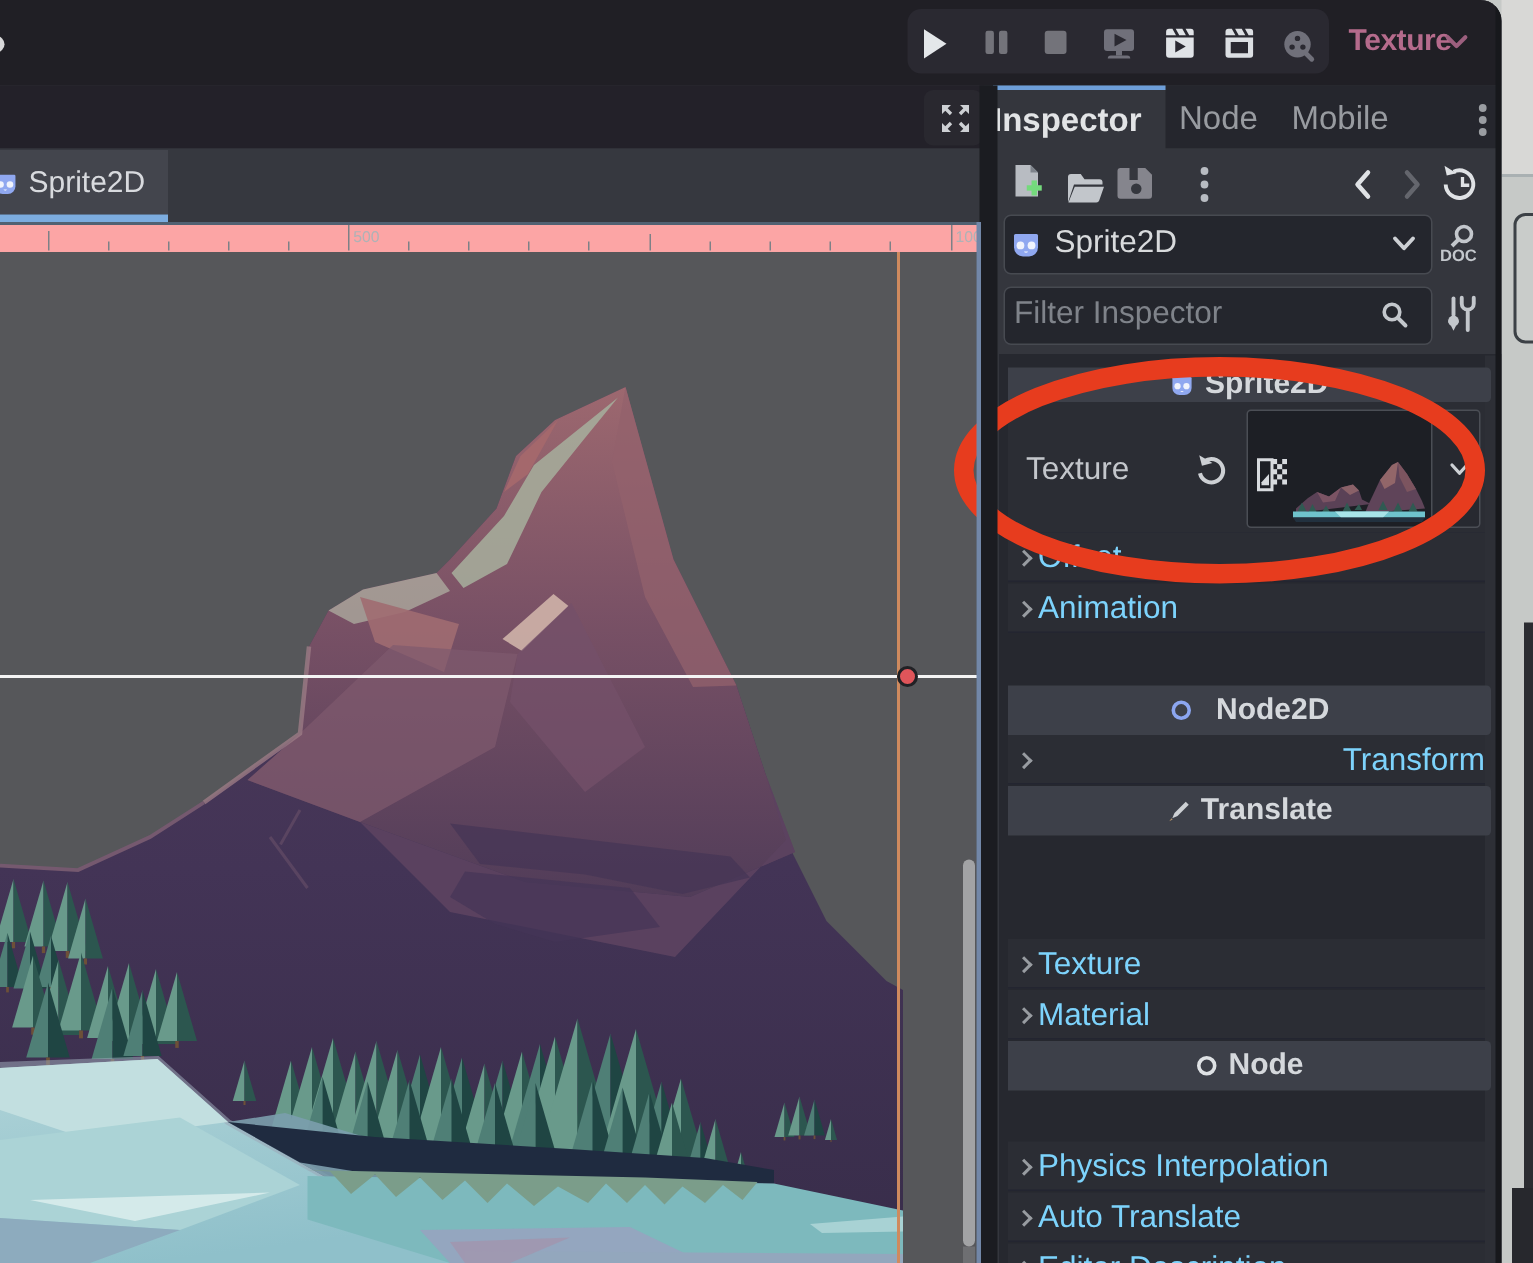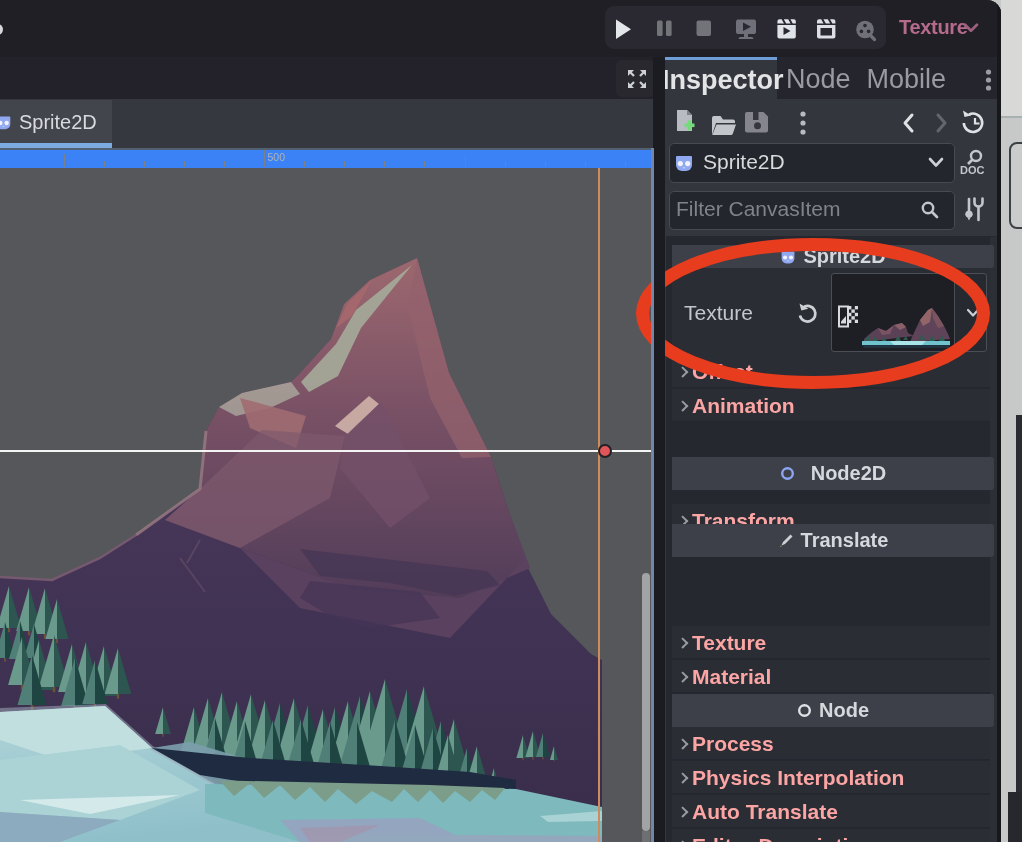--- a/index.html
+++ b/index.html
@@ -14,52 +14,52 @@
   #bgdark2{left:1008px;top:792px;width:14px;height:50px;background:#27282d;}
   
   #win{left:0;top:0;width:1001px;height:842px;background:#34363d;
        border-radius:0 14px 0 0;overflow:hidden;box-shadow:inset -1px 1px 0 #5a5b5e;}
   #winedge{left:997px;top:0;width:4px;height:842px;background:#17181c;z-index:5;}
   
   #bar1{left:0;top:0;width:1001px;height:57px;background:#201f25;}
   #bar2{left:0;top:57px;width:656px;height:42px;background:#232129;}
   #dock-tabbar{left:656px;top:57px;width:345px;height:42px;background:#25262d;}
   #tabrow{left:0;top:99px;width:656px;height:49px;background:#36383f;}
-  #ruler{left:0;top:148px;width:656px;height:20px;background:#3b82f6;padding-left:32px;}
+  #ruler{left:0;top:148px;width:656px;height:20px;background:#fca5a5;}
   #rulertop{left:0;top:148px;width:656px;height:2px;background:#516172;}
   #viewport{left:0;top:168px;width:651px;height:674px;background:#56575a;overflow:hidden;}
   #splitter{left:653px;top:57px;width:12px;height:785px;background:#1b1c21;z-index:2;}
   #splitblue{left:651px;top:148px;width:3px;height:694px;background:#7287a8;z-index:3;}
   #dock{left:656px;top:99px;width:345px;height:743px;background:#34363d;}
   
   #playpanel{left:605px;top:6px;width:281px;height:43px;background:#2a2931;border-radius:9px;}
   #mobile{left:899px;top:16px;width:80px;height:26px;color:#b56b8c;font-size:20px;font-weight:bold;letter-spacing:-0.3px;}
   
   #scenetab{left:0;top:100px;width:112px;height:43px;background:#43454d;color:#d8dade;
             font-size:20px;line-height:44px;}
   #tabunderline{left:0;top:143px;width:112px;height:5px;background:#7cacdf;}
   
-  .tab{height:42px;line-height:44px;font-size:27px;color:#989ba0;display:inline-block;text-align:right;}
+  .tab{height:42px;line-height:44px;font-size:22px;color:#989ba0;display:inline-block;text-align:left;}
   #tab-inspector{left:662px;top:57px;width:115px;background:#34363d;color:#e2e4e6;
                  border-top:3px solid #6d9ed8;line-height:40px;font-weight:bold;}
   #tab-node{left:786px;top:57px;width:56px;}
   #tab-history{left:861px;top:57px;width:85px;}
   .box{background:#24262d;border:1px solid #474a51;border-radius:5px;}
   #nodebox{left:669px;top:143px;width:284px;height:38px;}
   #filterbox{left:669px;top:191px;width:284px;height:37px;}
   #filtertext{left:676px;top:197px;font-size:21px;color:#7f838a;}
   #nodename{left:703px;top:150px;font-size:21px;color:#d8dadc;}
   
   #scrollarea{left:666px;top:236px;width:335px;height:606px;background:#26282f;}
   #insp-scrollbar{left:990px;top:237px;width:10px;height:605px;background:#2d2f36;}
   .cat{left:672px;width:322px;height:33px;border-radius:0 3px 3px 0;background:#3d4049;color:#d5d8dc;
        font-size:20px;font-weight:bold;display:flex;align-items:center;
        justify-content:center;gap:7px;}
   .row{left:672px;width:318px;height:33px;background:#2b2d34;border-bottom:1px solid #232530;
-       color:#fca5a5;font-size:21px;font-weight:bold;line-height:33px;padding-left:20px;
+       color:#7dd3fc;font-size:21px;font-weight:normal;line-height:33px;padding-left:20px;
        box-sizing:border-box;}
   .row .arr{position:absolute;left:7px;top:13px;width:5.5px;height:5.5px;border-right:2px solid #989ca1;border-top:2px solid #989ca1;transform:rotate(45deg);}
   
   #texrow{left:672px;top:268px;width:318px;height:87px;background:#2b2d34;border-bottom:1px solid #232530;}
   #texlabel{left:684px;top:301px;font-size:21px;color:#c3c6cb;}
   #texpreview{left:831px;top:273px;width:124px;height:79px;background:#1d1f25;
               border:1px solid #4b4e55;border-radius:3px 0 0 3px;box-sizing:border-box;}
   #texdrop{left:954px;top:273px;width:33px;height:79px;background:#272930;
            border:1px solid #4b4e55;border-radius:0 3px 3px 0;box-sizing:border-box;}
   
@@ -356,21 +356,21 @@
     <svg class="abs" style="left:928px;top:157px;" width="16" height="11" viewBox="0 0 16 11">
       <path d="M2,2 L8,8.5 L14,2" fill="none" stroke="#cdd0d4" stroke-width="2.6" stroke-linecap="round" stroke-linejoin="round"></path>
     </svg>
 
     <svg class="abs" style="left:959px;top:148px;" width="30" height="30" viewBox="0 0 30 30">
       <circle cx="17" cy="8" r="5" fill="none" stroke="#c3c7cc" stroke-width="2.4"></circle>
       <line x1="13" y1="12" x2="9" y2="16" stroke="#c3c7cc" stroke-width="2.6"></line>
       <text x="1" y="26" font-size="11" font-weight="bold" fill="#c3c7cc" font-family="Liberation Sans">DOC</text>
     </svg>
     <div class="abs box" id="filterbox"></div>
-    <div class="abs" id="filtertext">Filter CanvasItem</div>
+    <div class="abs" id="filtertext">Filter Inspector</div>
     <svg class="abs" style="left:920px;top:200px;" width="20" height="20" viewBox="0 0 20 20">
       <circle cx="8" cy="8" r="5.2" fill="none" stroke="#c3c7cc" stroke-width="2.4"></circle>
       <line x1="12" y1="12" x2="17" y2="17" stroke="#c3c7cc" stroke-width="2.6" stroke-linecap="round"></line>
     </svg>
 
     <svg class="abs" style="left:963px;top:196px;" width="22" height="26" viewBox="0 0 22 26">
       <g stroke="#c3c7cc" stroke-width="2.6" stroke-linecap="round">
         <line x1="6" y1="3" x2="6" y2="14"></line>
         <line x1="15.5" y1="12" x2="15.5" y2="24"></line>
       </g>
@@ -441,37 +441,36 @@
     </div>
 
     <div class="abs row" style="top:355px;"><span class="arr"></span>Offset</div>
     <div class="abs row" style="top:389px;"><span class="arr"></span>Animation</div>
     <div class="abs cat" style="top:457px;gap:16px;">
       <svg width="15" height="15" viewBox="0 0 15 15">
         <circle cx="7.5" cy="7.5" r="5.3" fill="none" stroke="#8ca6f0" stroke-width="2.4"></circle>
       </svg>
       <span>Node2D</span>
     </div>
-    <div class="abs row" style="top:504px;"><span class="arr"></span>Transform</div>
+    <div class="abs row" style="top:490px;text-align:right;"><span class="arr"></span>Transform</div>
     <div class="abs cat" style="top:524px;">
       <svg width="16" height="16" viewBox="0 0 16 16">
         <path d="M12.5,1.5 l2,2 -7.5,7.5 -3.5,1.5 1.5,-3.5 Z" fill="#cdd0d4"></path>
         <path d="M3,12.5 l0.8,0.8 -2.3,1.2 Z" fill="#b0906a"></path>
       </svg>
       <span>Translate</span>
     </div>
     <div class="abs row" style="top:626px;"><span class="arr"></span>Texture</div>
     <div class="abs row" style="top:660px;"><span class="arr"></span>Material</div>
     <div class="abs cat" style="top:694px;">
       <svg width="15" height="15" viewBox="0 0 15 15">
         <circle cx="7.5" cy="7.5" r="5.3" fill="none" stroke="#dfe2e5" stroke-width="2.4"></circle>
       </svg>
       <span>Node</span>
     </div>
-    <div class="abs row" style="top:727px;"><span class="arr"></span>Process</div>
     <div class="abs row" style="top:761px;"><span class="arr"></span>Physics Interpolation</div>
     <div class="abs row" style="top:795px;"><span class="arr"></span>Auto Translate</div>
     <div class="abs row" style="top:829px;"><span class="arr"></span>Editor Description</div>
 
     <div class="abs" id="hline"></div>
     <div class="abs" id="vline"></div>
     <div class="abs" style="left:642px;top:831px;width:8px;height:11px;background:#6e6f72;"></div>
     <div class="abs" id="vscroll"></div>
     <div class="abs" id="reddot"></div>
   </div>

